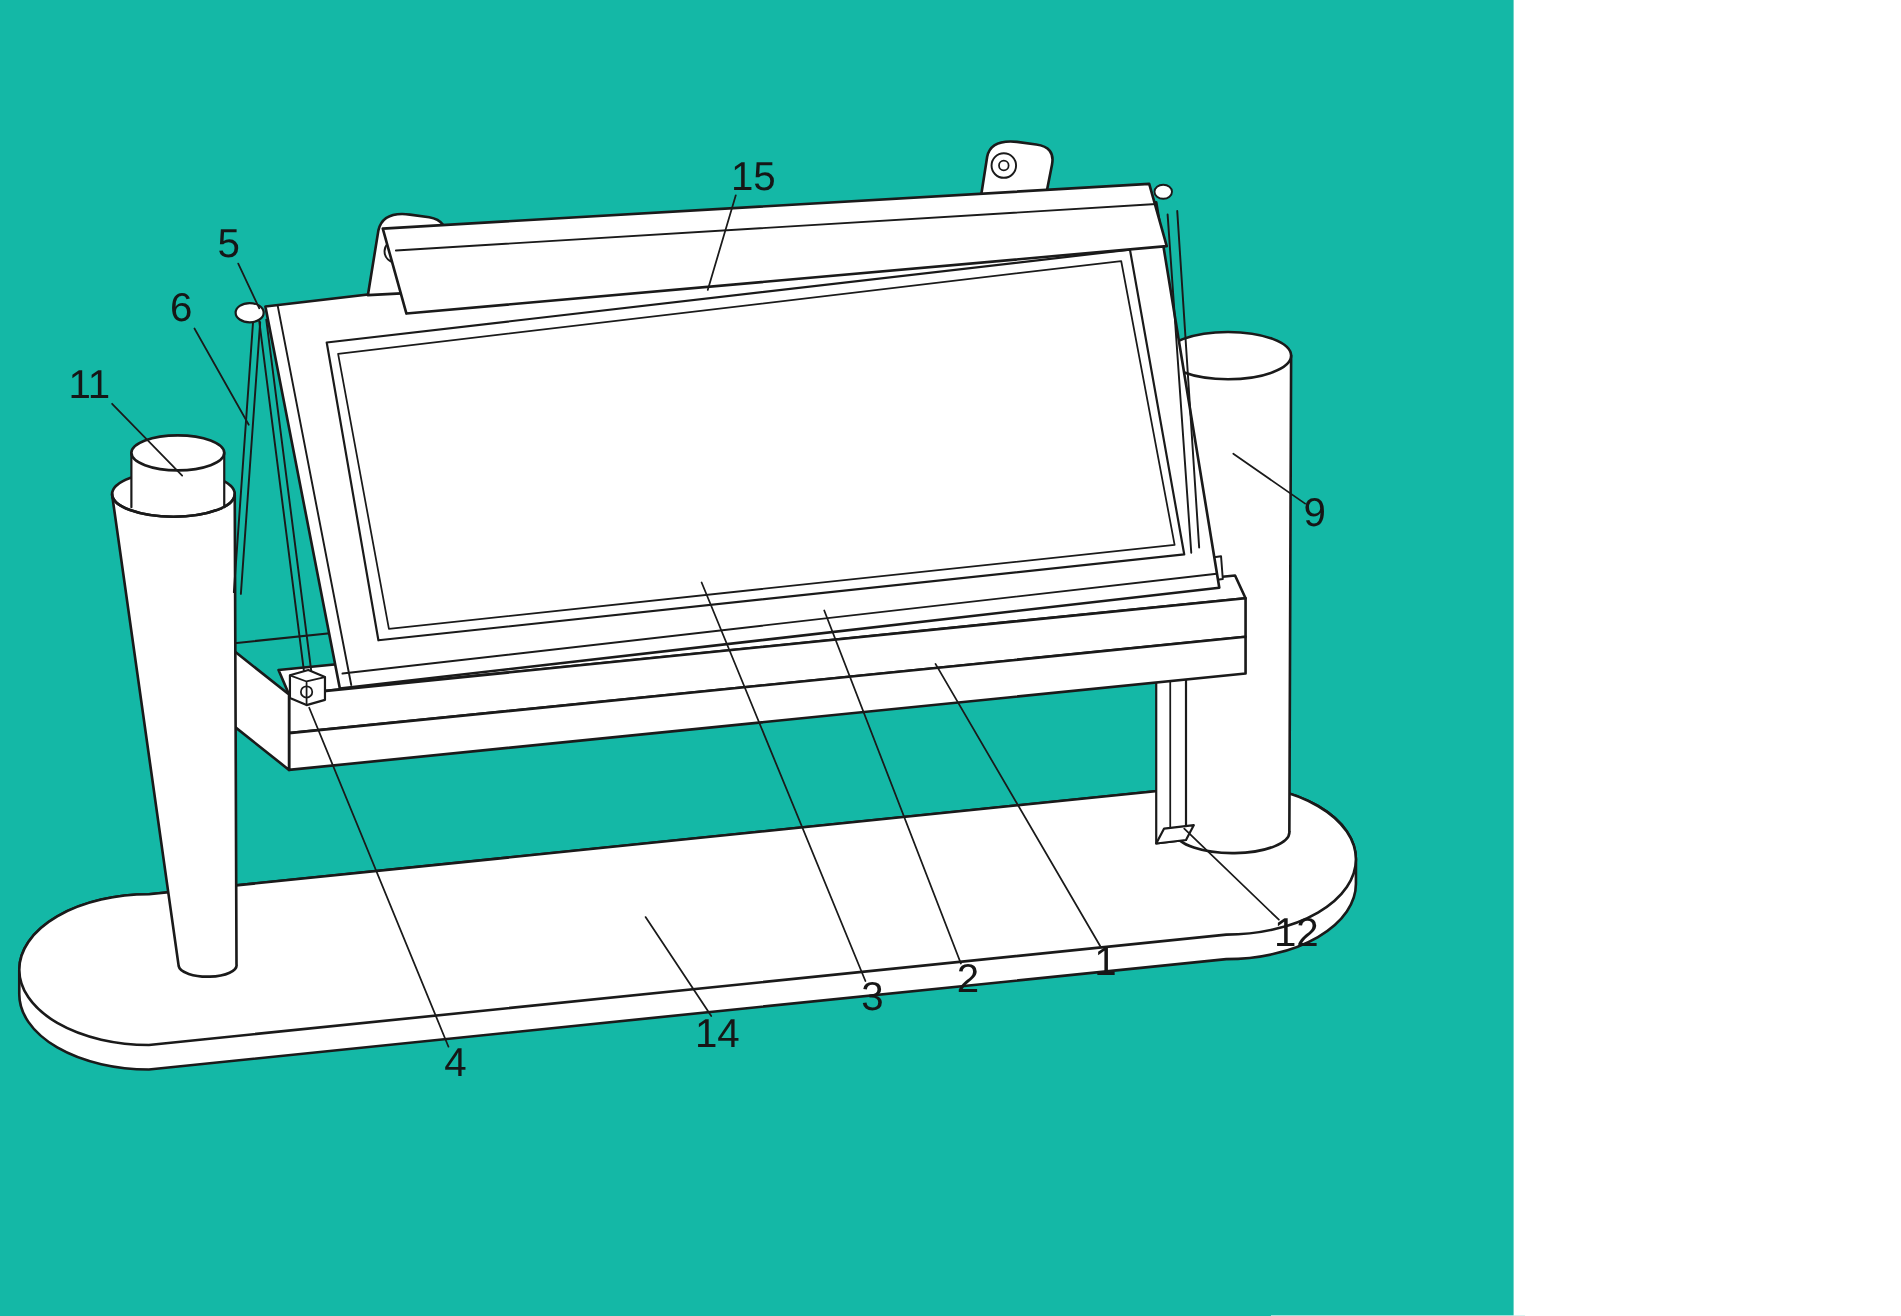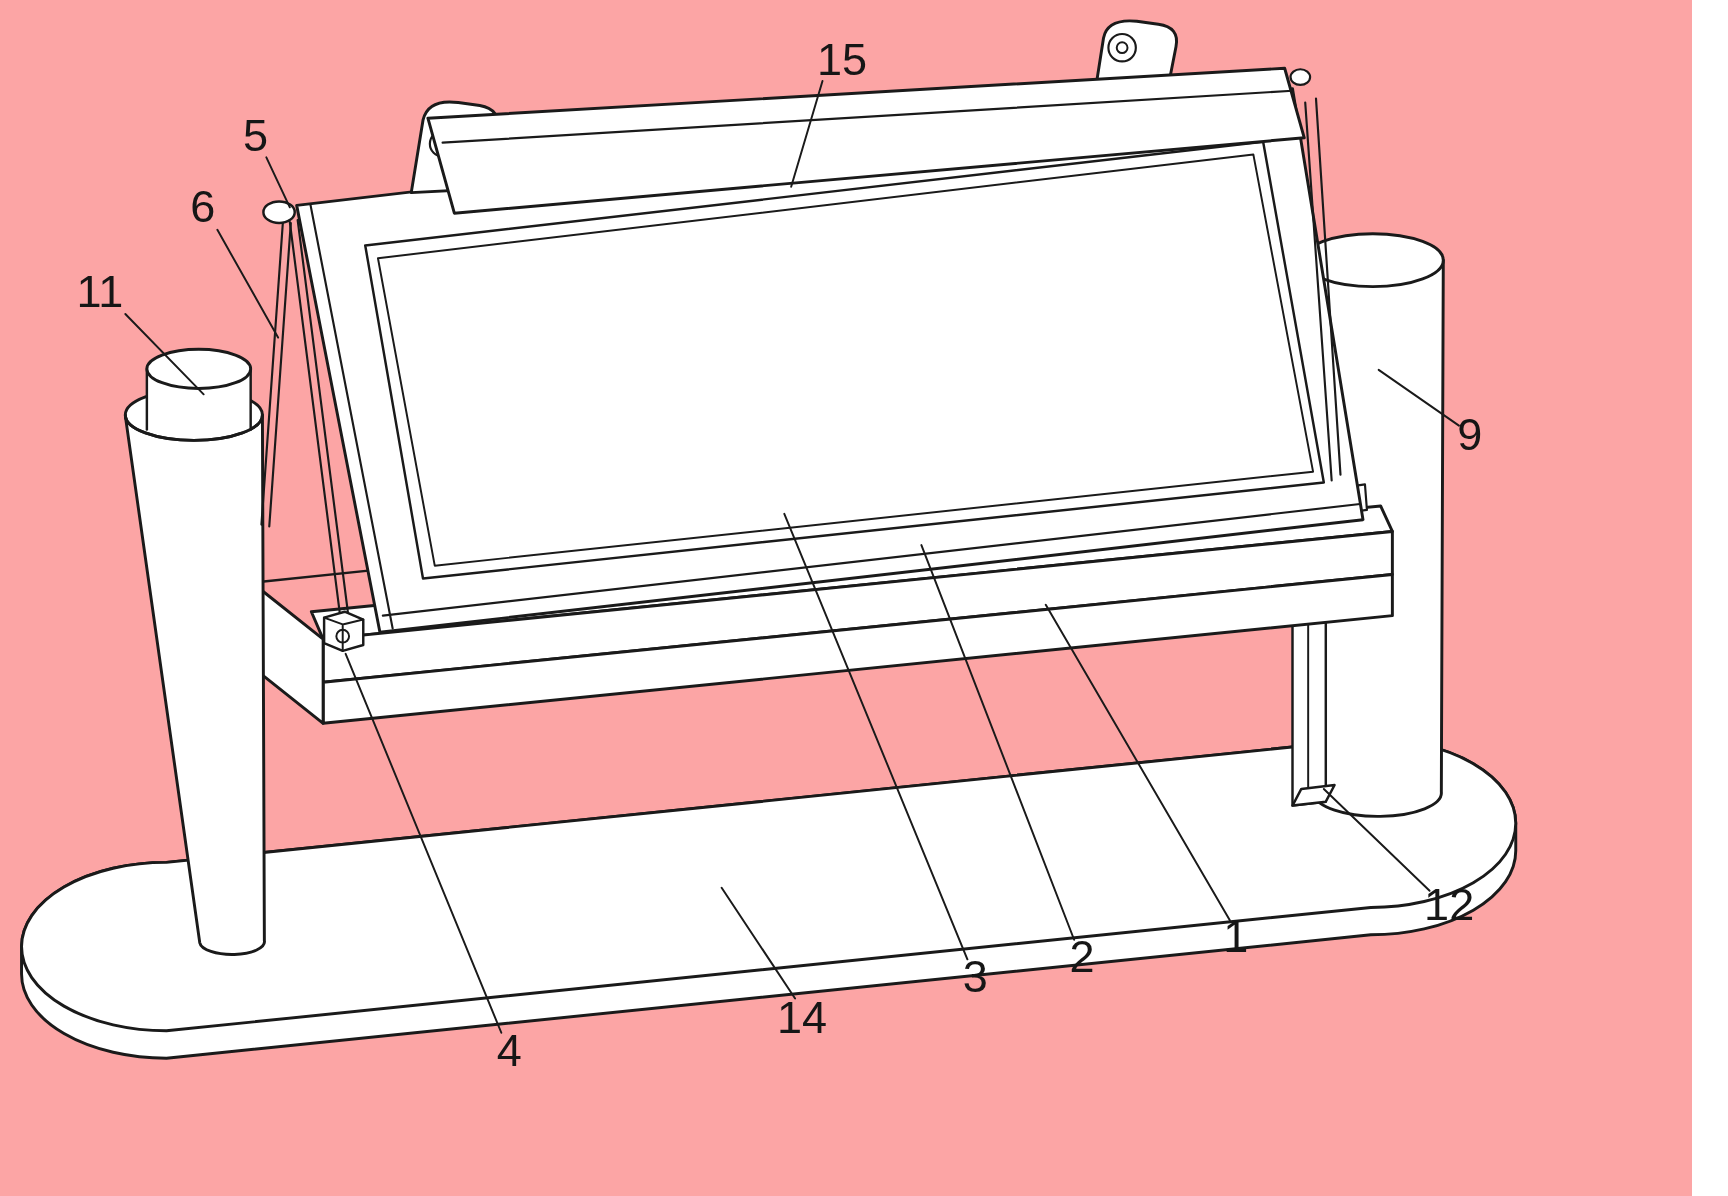--- a/index.html
+++ b/index.html
@@ -2,23 +2,23 @@
 <html><head>
 <meta charset="utf-8">
 <style>
   html, body {
     margin: 0;
     padding: 0;
     background: #ffffff;
   }
   .stage {
     position: relative;
-    width: 1692px;
+    width: 1376px;
     height: 1196px;
-    background: #fca5a5;
+    background: #14b8a6;
     overflow: hidden;
     font-family: "Liberation Sans", sans-serif;
   }
   .stage svg {
     position: absolute;
     left: 0;
     top: 0;
     width: 100%;
     height: 100%;
   }

